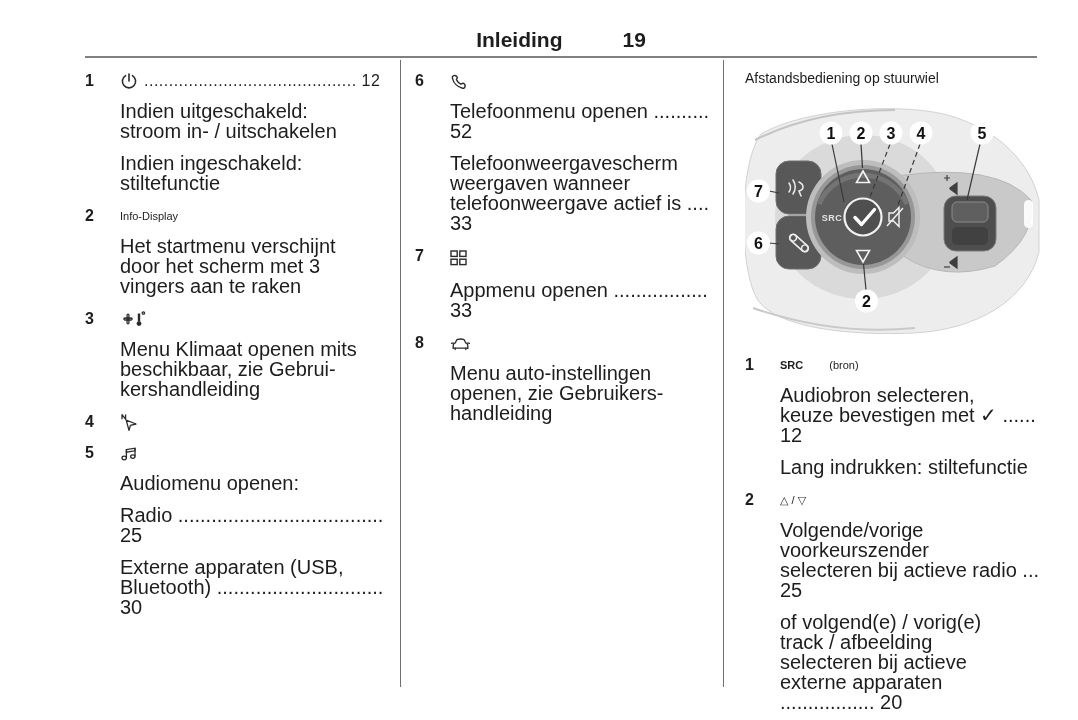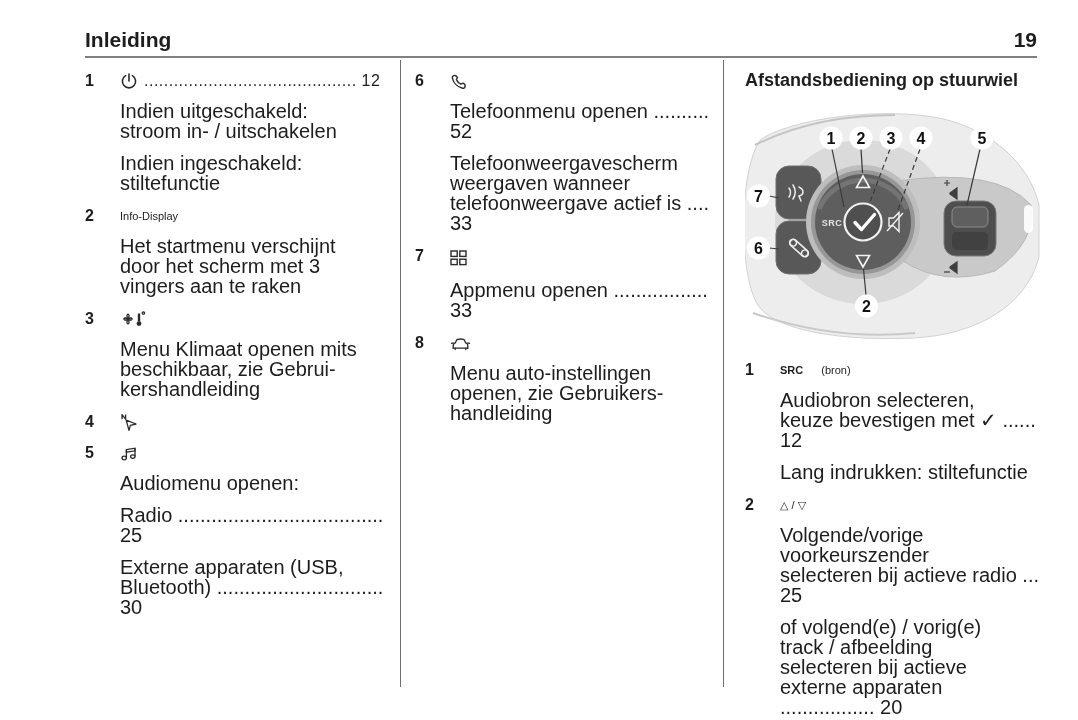--- a/index.html
+++ b/index.html
@@ -1,40 +1,40 @@
 <!DOCTYPE html>
 <html><head>
 <meta charset="utf-8">
 <style>
   html,body{margin:0;padding:0;background:#fff;}
   body{width:1078px;height:720px;font-family:"Liberation Sans",sans-serif;color:#1d1d1d;}
   .page{position:relative;width:1078px;height:720px;overflow:hidden;background:#fff;}
 
-  .header{position:absolute;top:28px;left:85px;width:952px;display:flex;justify-content:space-between;align-items:baseline;}
+  .header{position:absolute;top:28px;left:85px;width:952px;display:flex;justify-content:center;align-items:baseline;}
   .header .title{font-weight:bold;font-size:21px;}
   .header .pagenum{font-weight:bold;font-size:21px;margin-left:60px;}
   .header-rule{position:absolute;top:56px;left:85px;width:952px;border-top:2px solid #808080;}
 
   .vdiv{position:absolute;top:60px;height:627px;width:1px;background:#6f6f6f;}
   .vdiv1{left:400px;}
   .vdiv2{left:723px;}
 
   .col{position:absolute;top:70px;}
   .col-left{left:85px;width:303px;}
   .col-mid{left:415px;width:296px;}
   .col-right{left:745px;width:296px;}
 
-  .rtitle{font-weight:bold;font-size:18px;margin:0 0 18px 0;}
+  .rtitle{font-weight:normal;font-size:14px;margin:0 0 18px 0;}
 
   .item{display:grid;grid-template-columns:35px 1fr;}
   .item .num{font-weight:bold;font-size:16px;line-height:22px;}
   .head-row{display:flex;align-items:center;min-height:22px;margin-bottom:9px;gap:6px;}
   .head-label{font-size:11px;line-height:22px;}
   .b{font-weight:bold;}
-  .label-rest{margin-left:12px;}
+  .label-rest{margin-left:20px;}
   .leader{font-size:16px;letter-spacing:.5px;white-space:nowrap;}
   .para{font-size:20px;line-height:20px;white-space:pre-line;margin:0 0 12px 0;}
   .icon{display:inline-flex;align-items:center;}
   .icon svg{display:block;}
 
   .figure{margin:0 0 16px 0;}
 </style>
 </head>
 <body>
 

